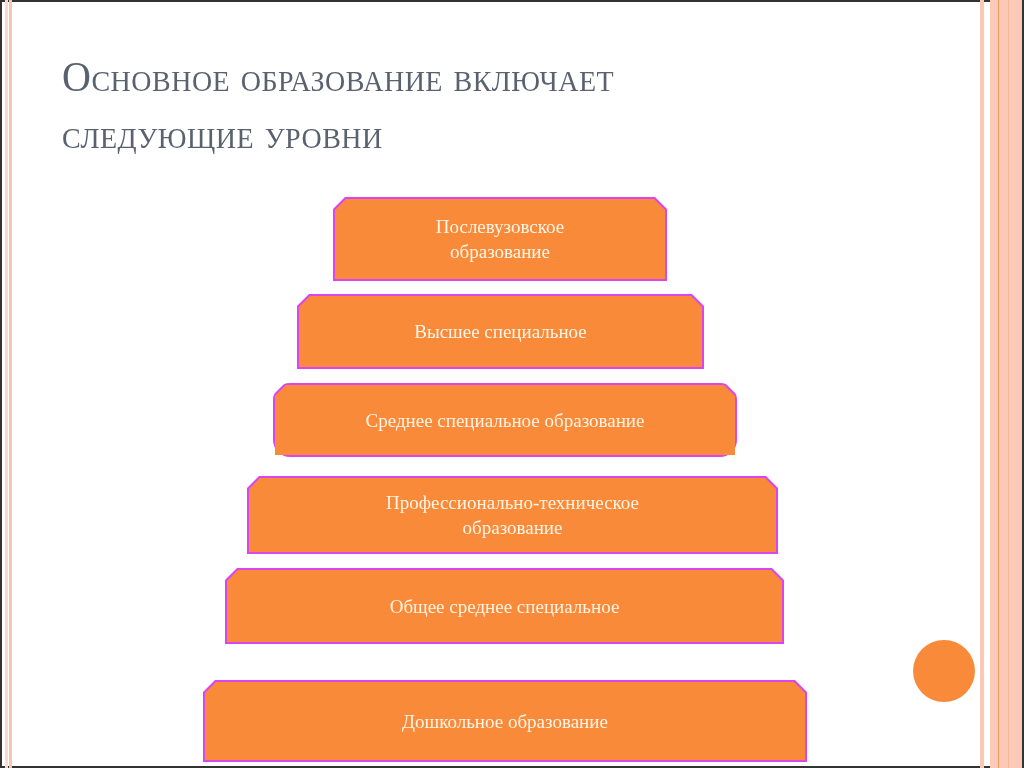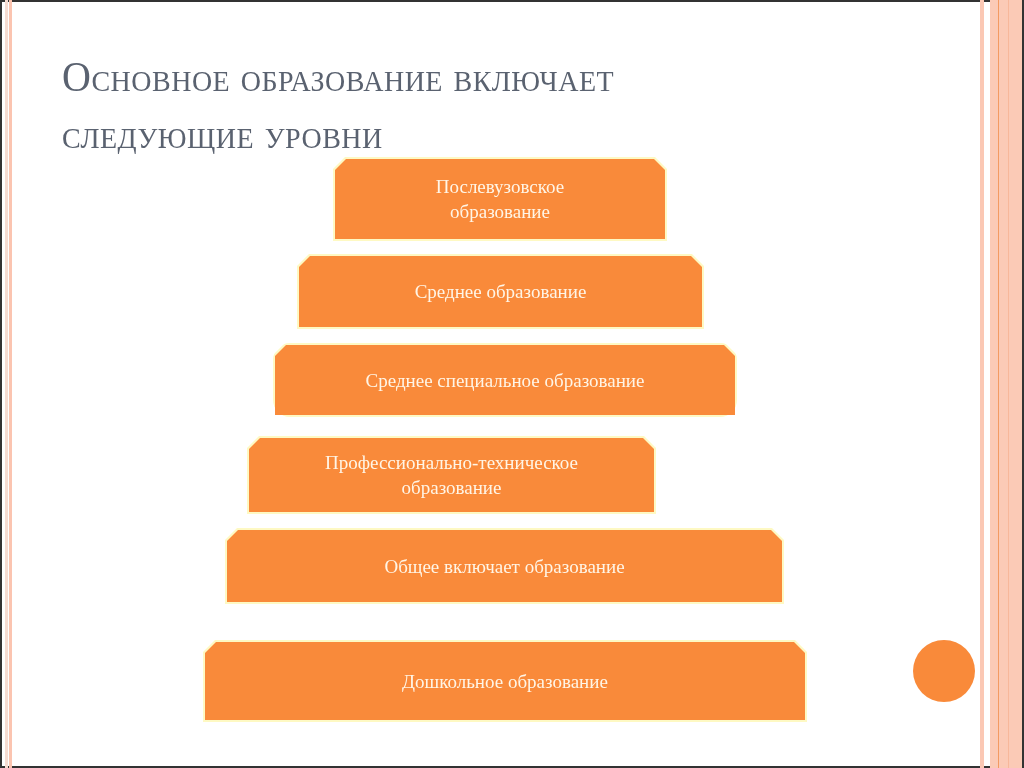--- a/index.html
+++ b/index.html
@@ -21,22 +21,23 @@
     .r2-line { left: 998px; width: 1px; background: #f39a62; }
     .r2-line2 { left: 1008px; width: 1px; background: #f7b79a; }
 
     .title {
       position: absolute; left: 62px; top: 52px; width: 880px;
       color: #5a6270; font-size: 40px; line-height: 54px;
       letter-spacing: 0.5px; font-variant: small-caps;
       transform: scaleY(1.05);
     }
     .tier-border {
-      position: absolute; background: #fef9c3;
+      position: absolute; background: #d946ef;
       clip-path: polygon(12px 0, calc(100% - 12px) 0, 100% 12px, 100% 100%, 0 100%, 0 12px);
+      margin-top: 40px;
     }
     .tier-inner {
       position: absolute; left: 2px; top: 2px; right: 2px; bottom: 2px;
       background: #f98a3a;
       clip-path: polygon(11px 0, calc(100% - 11px) 0, 100% 11px, 100% 100%, 0 100%, 0 11px);
       display: flex; align-items: center; justify-content: center;
       text-align: center; color: #fff5e6;
       font-size: 19px; line-height: 25px;
       padding: 0 8px; box-sizing: border-box;
     }
@@ -70,38 +71,38 @@
   <div class="tier-border" style="left:333px; top:157px; width:334px; height:84px;">
     <div class="tier-inner">
       <div>
         <div>Послевузовское</div>
         <div>образование</div>
       </div>
     </div>
   </div>
 
   <div class="tier-border" style="left:297px; top:254px; width:407px; height:75px;">
-    <div class="tier-inner">Среднее образование</div>
+    <div class="tier-inner">Высшее специальное</div>
   </div>
 
   <div class="tier-border" style="left:273px; top:343px; width:464px; height:74px;border-radius:17px;">
     <div class="tier-inner">Среднее специальное образование</div>
   </div>
 
-  <div class="tier-border" style="left:247px; top:436px; width:409px; height:78px;">
+  <div class="tier-border" style="left:247px; top:436px; width:531px; height:78px;">
     <div class="tier-inner">
       <div>
         <div>Профессионально-техническое</div>
         <div>образование</div>
       </div>
     </div>
   </div>
 
   <div class="tier-border" style="left:225px; top:528px; width:559px; height:76px;">
-    <div class="tier-inner">Общее включает образование</div>
+    <div class="tier-inner">Общее среднее специальное</div>
   </div>
 
   <div class="tier-border" style="left:203px; top:640px; width:604px; height:82px;">
     <div class="tier-inner">Дошкольное образование</div>
   </div>
 </div>
 
 <div class="circle"></div>
 
 </body></html>

